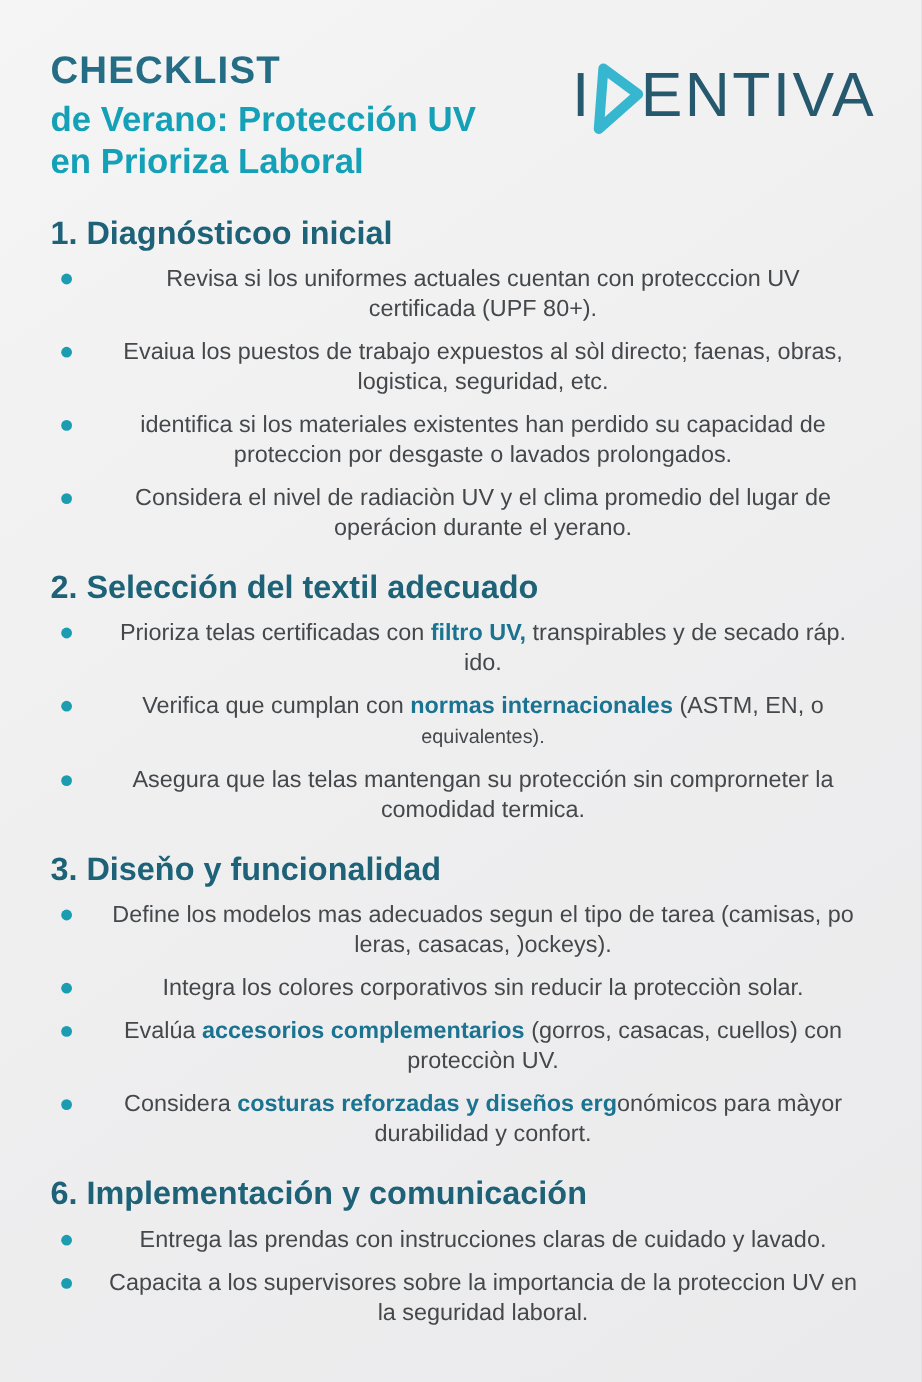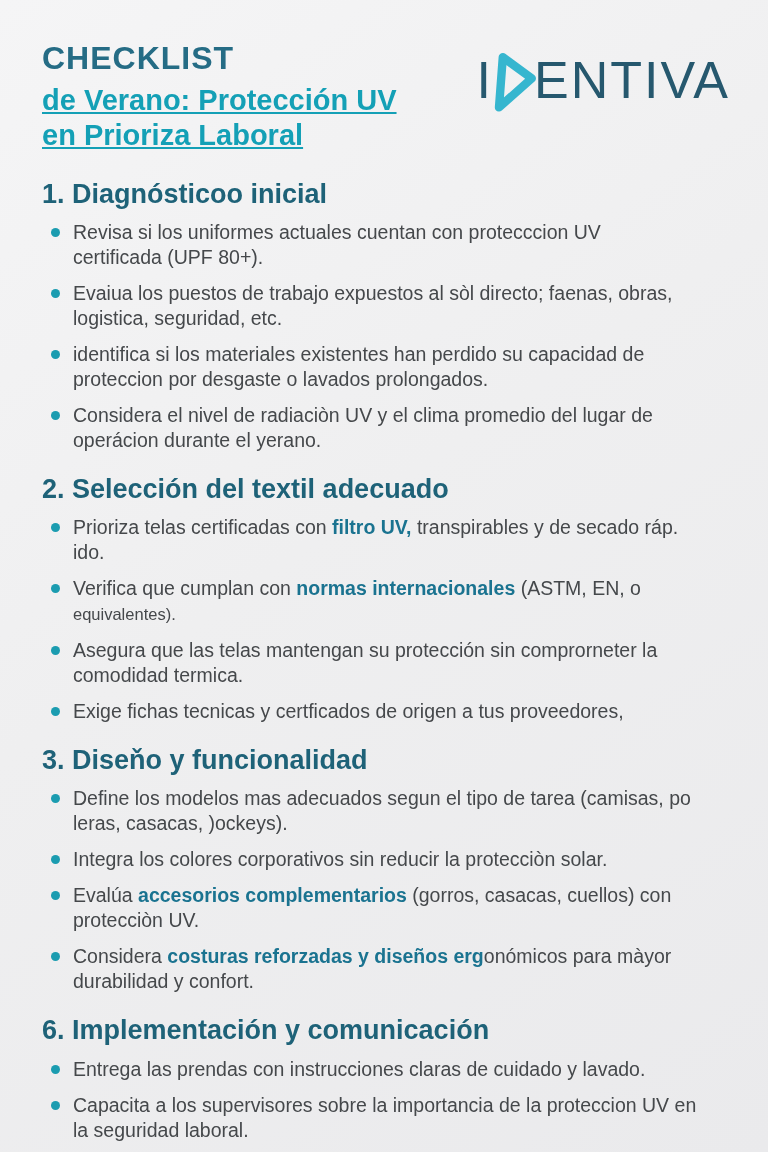--- a/index.html
+++ b/index.html
@@ -21,21 +21,20 @@
     margin:0;
     font-size:32px;line-height:1.0;
     font-weight:700;letter-spacing:1px;
     color:#256c85;
   }
   .subtitle{
     margin-top:9px;
     font-size:29px;line-height:1.2;
     font-weight:700;
     color:#14a0b6;
-    text-decoration:underline;
   }
   .logo{
     display:flex;align-items:flex-start;
     margin-top:12px;margin-right:2px;
     user-select:none;
   }
   .logo-i,.logo-rest{
     font-size:52px;line-height:1;
     font-weight:400;
     color:#26586e;letter-spacing:2px;
@@ -44,21 +43,21 @@
   .logo-icon{width:46px;height:64px;margin:-6px -4px 0 -2px;}
   
   .sections{margin-top:26px;}
   .section{margin-top:21px;}
   .section-heading{
     margin:0 0 11px 0;
     font-size:27px;line-height:1.12;
     font-weight:700;
     color:#1e6278;
   }
-  ul.bullets{list-style:none;margin:0;padding:0;}
+  ul.bullets{list-style:none;margin:0;padding:0;text-align:center;}
   ul.bullets li{
     position:relative;
     padding-left:31px;
     margin-bottom:11px;
     font-size:19.5px;line-height:25px;
     max-width:700px;
     color:#45484b;
   }
   .bullet-dot{
     position:absolute;left:9px;top:8px;
@@ -100,21 +99,20 @@
           <li><span class="bullet-dot"></span><span>identifica si los materiales existentes han perdido su capacidad de</span><br><span>proteccion por desgaste o lavados prolongados.</span></li>
           <li><span class="bullet-dot"></span><span>Considera el nivel de radiaciòn UV y el clima promedio del lugar de</span><br><span>operácion durante el yerano.</span></li>
         </ul>
       </section>
       <section class="section">
         <h2 class="section-heading">2. Selección del textil adecuado</h2>
         <ul class="bullets">
           <li><span class="bullet-dot"></span><span>Prioriza telas certificadas con </span><span class="run-a">filtro UV,</span><span> transpirables y de secado ráp.</span><br><span>ido.</span></li>
           <li><span class="bullet-dot"></span><span>Verifica que cumplan con </span><span class="run-a">normas internacionales</span><span> (ASTM, EN, o</span><br><span class="run-sm">equivalentes).</span></li>
           <li><span class="bullet-dot"></span><span>Asegura que las telas mantengan su protección sin comprorneter la</span><br><span>comodidad termica.</span></li>
-          <li><span class="bullet-dot"></span><span>Exige fichas tecnicas y certficados de origen a tus proveedores,</span></li>
         </ul>
       </section>
       <section class="section">
         <h2 class="section-heading">3. Diseňo y funcionalidad</h2>
         <ul class="bullets">
           <li><span class="bullet-dot"></span><span>Define los modelos mas adecuados segun el tipo de tarea (camisas, po</span><br><span>leras, casacas, )ockeys).</span></li>
           <li><span class="bullet-dot"></span><span>Integra los colores corporativos sin reducir la protecciòn solar.</span></li>
           <li><span class="bullet-dot"></span><span>Evalúa </span><span class="run-a">accesorios complementarios</span><span> (gorros, casacas, cuellos) con</span><br><span>protecciòn UV.</span></li>
           <li><span class="bullet-dot"></span><span>Considera </span><span class="run-a">costuras reforzadas y diseños erg</span><span>onómicos para màyor</span><br><span>durabilidad y confort.</span></li>
         </ul>

